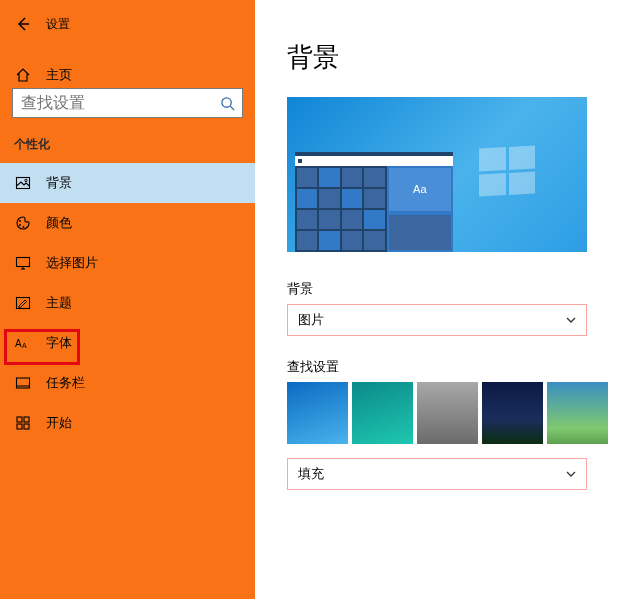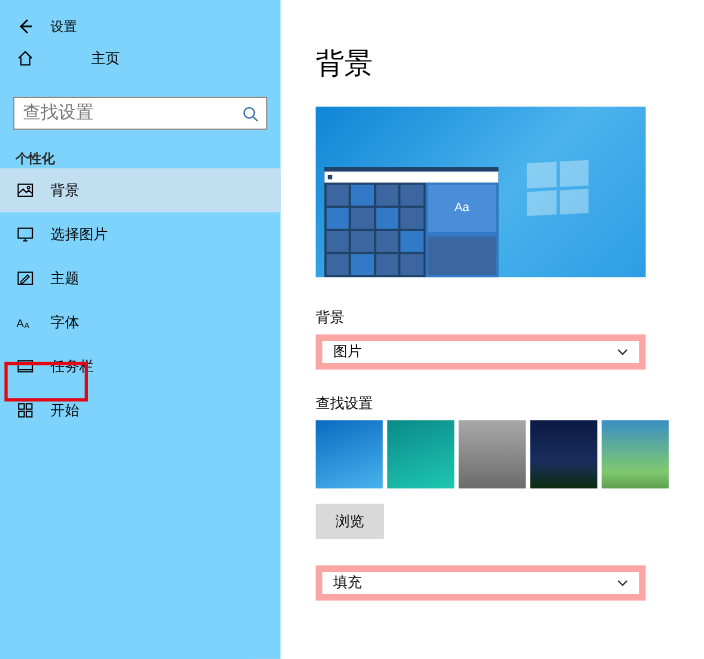--- a/index.html
+++ b/index.html
@@ -10,43 +10,42 @@
     color: #000;
     width: 640px;
     height: 599px;
     overflow: hidden;
     display: flex;
     background: #fff;
   }
   .sidebar {
     width: 255px;
     height: 100%;
-    background: #7dd3fc;
+    background: #f97316;
     padding: 8px 0 0 0;
     position: relative;
   }
   .header-row {
     display: flex;
     align-items: center;
     height: 32px;
     padding-left: 14px;
   }
   .back-icon {
     width: 18px; height: 18px;
     display: inline-flex; align-items: center; justify-content: center;
     margin-right: 14px;
   }
   .header-title { font-size: 12px; }
   .home-row {
     display: flex;
-    align-items: flex-start;
+    align-items: flex-end;
     height: 40px;
     padding-left: 14px;
     margin-top: 4px;
-    gap: 37px;
   }
   .home-icon {
     width: 18px; height: 18px;
     display: inline-flex; align-items: center; justify-content: center;
     margin-right: 14px;
   }
   .home-label { font-size: 13px; }
   .search-wrap {
     padding: 4px 12px 12px 12px;
   }
@@ -62,21 +61,21 @@
   }
   .search-box { position: relative; }
   .search-glyph {
     position: absolute;
     right: 8px; top: 50%; transform: translateY(-50%);
     width: 16px; height: 16px;
     display: flex; align-items: center; justify-content: center;
     color: #3a6fa8;
   }
   .section-label {
-    padding: 6px 14px 0 14px;
+    padding: 6px 14px 10px 14px;
     font-size: 12px;
     font-weight: 600;
     color: #2a2a2a;
     font-family: Liberation Serif, serif;
   }
   .nav-item {
     display: flex;
     align-items: center;
     height: 40px;
     padding-left: 14px;
@@ -175,21 +174,21 @@
     transform: skewY(-3deg);
   }
   .win-logo div { background: rgba(255,255,255,0.35); }
   .field-label {
     font-size: 13px;
     margin-bottom: 6px;
   }
   .combo {
     width: 300px;
     height: 32px;
-    border: 6px solid #fca5a5;
+    border: 1px solid #fca5a5;
     background: #fff;
     display: flex;
     align-items: center;
     justify-content: space-between;
     padding: 0 8px 0 10px;
     margin-bottom: 22px;
   }
   .combo-chevron {
     width: 14px; height: 14px;
     display: flex; align-items: center; justify-content: center;
@@ -259,20 +258,31 @@
     <span class="nav-icon">
       <svg width="16" height="16" viewBox="0 0 16 16">
           <rect x="1.5" y="2.5" width="13" height="11" fill="none" stroke="#000" stroke-width="1.1"></rect>
           <polyline points="1.5,11 6,7 9,10 11,8 14.5,11" fill="none" stroke="#000" stroke-width="1.1"></polyline>
           <circle cx="11" cy="5.5" r="1.2" fill="none" stroke="#000" stroke-width="1"></circle>
         </svg>
     </span>
     <span class="nav-label">背景</span>
   </div>
 
+  <div class="nav-item">
+    <span class="nav-icon">
+      <svg width="16" height="16" viewBox="0 0 16 16">
+          <path d="M8 2 A6 6 0 1 0 14 8 C14 6 12 7 11 7 C9.5 7 10 5 10 4 C10 3 9 2 8 2 Z" fill="none" stroke="#000" stroke-width="1.1"></path>
+          <circle cx="5" cy="6" r="0.9" fill="#000"></circle>
+          <circle cx="5" cy="10" r="0.9" fill="#000"></circle>
+          <circle cx="8.5" cy="12" r="0.9" fill="#000"></circle>
+        </svg>
+    </span>
+    <span class="nav-label">颜色</span>
+  </div>
 
   <div class="nav-item">
     <span class="nav-icon">
       <svg width="16" height="16" viewBox="0 0 16 16">
           <rect x="1.5" y="2.5" width="13" height="9" fill="none" stroke="#000" stroke-width="1.1"></rect>
           <line x1="6" y1="14" x2="10" y2="14" stroke="#000" stroke-width="1.1"></line>
           <line x1="8" y1="11.5" x2="8" y2="14" stroke="#000" stroke-width="1.1"></line>
         </svg>
     </span>
     <span class="nav-label">选择图片</span>
@@ -373,21 +383,20 @@
   </div>
 
   <div class="field-label">查找设置</div>
   <div class="thumbs">
     <div class="thumb t0"></div>
     <div class="thumb t1"></div>
     <div class="thumb t2"></div>
     <div class="thumb t3"></div>
     <div class="thumb t4"></div>
   </div>
-  <button class="browse-btn">浏览</button>
 
   <div class="combo" style="margin-bottom:0">
     <span>填充</span>
     <span class="combo-chevron">
       <svg width="12" height="12" viewBox="0 0 12 12">
           <polyline points="2,4 6,8 10,4" fill="none" stroke="#333" stroke-width="1.3"></polyline>
         </svg>
     </span>
   </div>
 </div>

